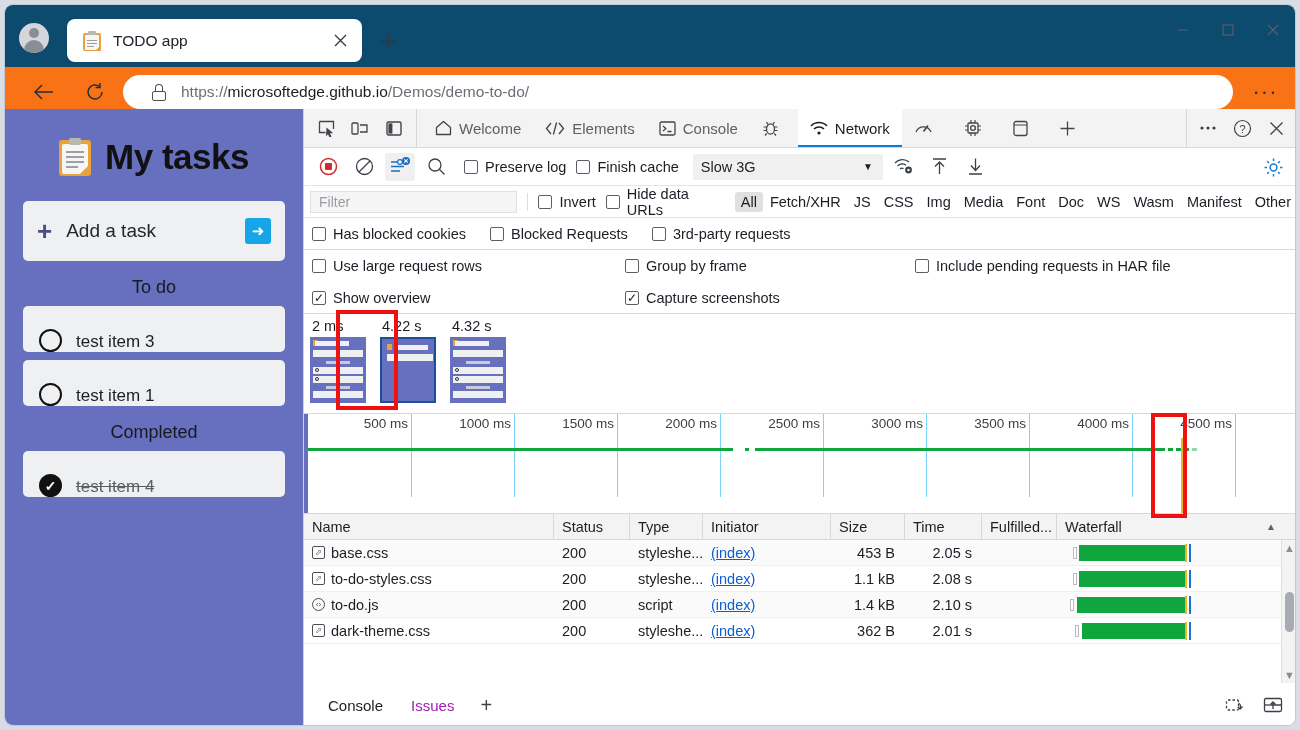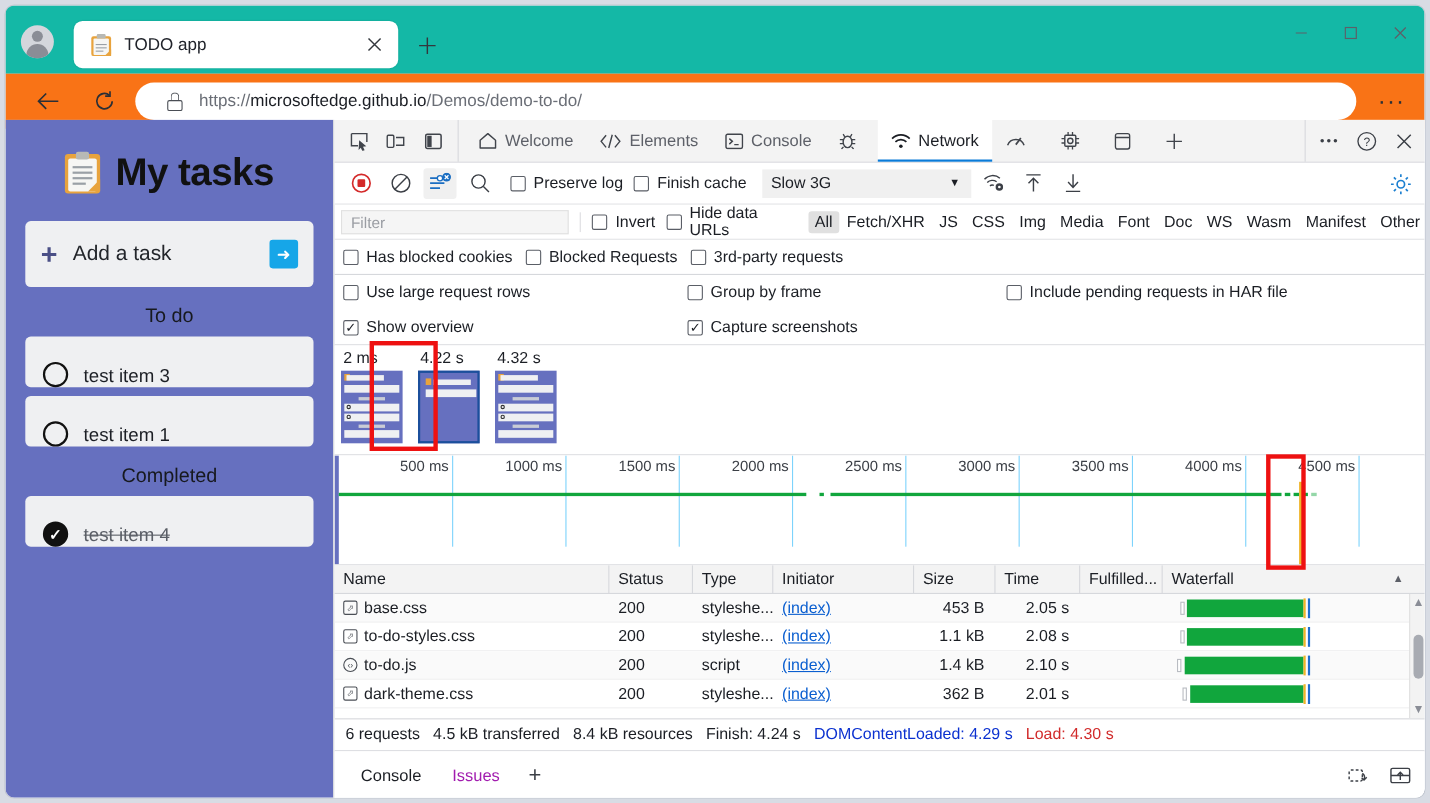--- a/index.html
+++ b/index.html
@@ -17,21 +17,21 @@
     width: 1292px; height: 722px;
     background: #eceef3;
     border: 1px solid #c2c7d0;
     border-radius: 9px;
     overflow: hidden;
   }
 
   
   .titlebar {
     position: relative; height: 62px; width: 100%;
-    background: #14b8a6;
+    background: #0c4a6e;
     padding-left: 28px;
   }
   .profile-avatar {
     position: absolute; left: 14px; top: 18px;
     width: 30px; height: 30px; border-radius: 50%;
     background: #d4d6dc;
     display: flex; align-items: flex-end; justify-content: center;
     overflow: hidden;
   }
   .profile-avatar .head {
@@ -292,21 +292,21 @@
     border: 1px solid #e0e0e0; font-size: 14px; color: #9a9da3;
     display: flex; align-items: center; padding: 0 8px;
   }
   .sep-v { width: 1px; height: 18px; background: #dcdde0; margin: 0 10px; }
   .ftypes { display: flex; align-items: center; gap: 1px; font-size: 14.5px; color: #1b1e24; margin-left: 6px;}
   .ftype { padding: 2px 6px; border-radius: 3px; }
   .ftype.sel { background: #e0e0e0; }
 
   .filter-bar2 {
     height: 32px; display: flex; align-items: center;
-    border-bottom: 1px solid #d6d8dc; padding-left: 6px; flex: none; gap: 12px;
+    border-bottom: 1px solid #d6d8dc; padding-left: 6px; flex: none; gap: 24px;
   }
   .opt-row {
     height: 32px; display: flex; align-items: center; flex: none;
     padding-left: 6px;
   }
   .opt-row .col1 { width: 315px; }
   .opt-row .col2 { width: 290px; }
   .opt-row-last { border-bottom: 1px solid #d6d8dc; }
 
   
@@ -1005,28 +1005,20 @@
           </div>
 
           <div class="scroll-v">
             <div class="sv-arrow">▲</div>
             <div class="sv-thumb"></div>
             <div class="sv-arrow">▼</div>
           </div>
         </div>
       </div>
 
-      <div class="summary">
-        <span>6 requests</span>
-        <span>4.5 kB transferred</span>
-        <span>8.4 kB resources</span>
-        <span>Finish: 4.24 s</span>
-        <span class="sm-blue">DOMContentLoaded: 4.29 s</span>
-        <span class="sm-red">Load: 4.30 s</span>
-      </div>
 
       <div class="drawer">
         <div class="dw-tab active">Console</div>
         <div class="dw-tab">Issues</div>
         <div class="dw-plus">+</div>
         <div class="dw-right">
           <div class="dw-ico">
             <svg width="20" height="18" viewBox="0 0 20 18">
                   <rect x="1.5" y="4" width="12" height="10" rx="1.5" stroke="#3b3f46" stroke-width="1.3" fill="none" stroke-dasharray="2.5 2"></rect>
                   <path d="M13.5 7 A4 4 0 0 1 15 12.5" stroke="#3b3f46" stroke-width="1.3" fill="none"></path>

